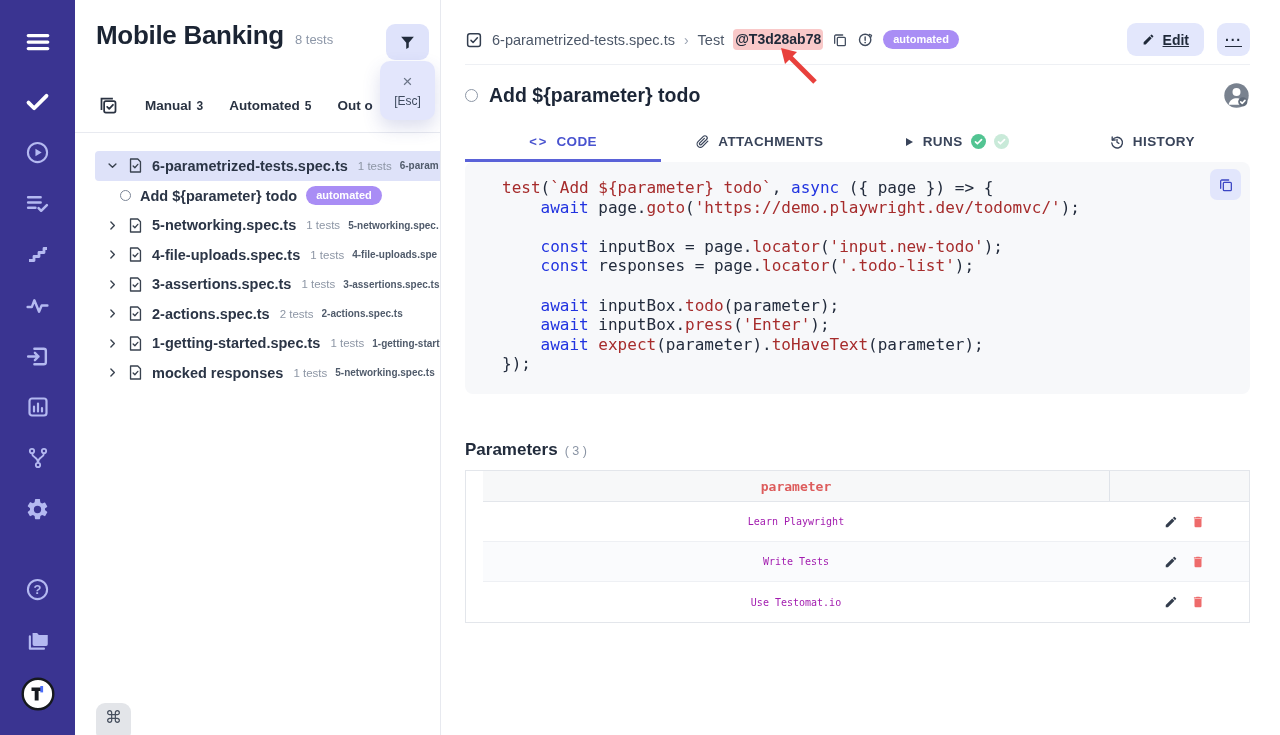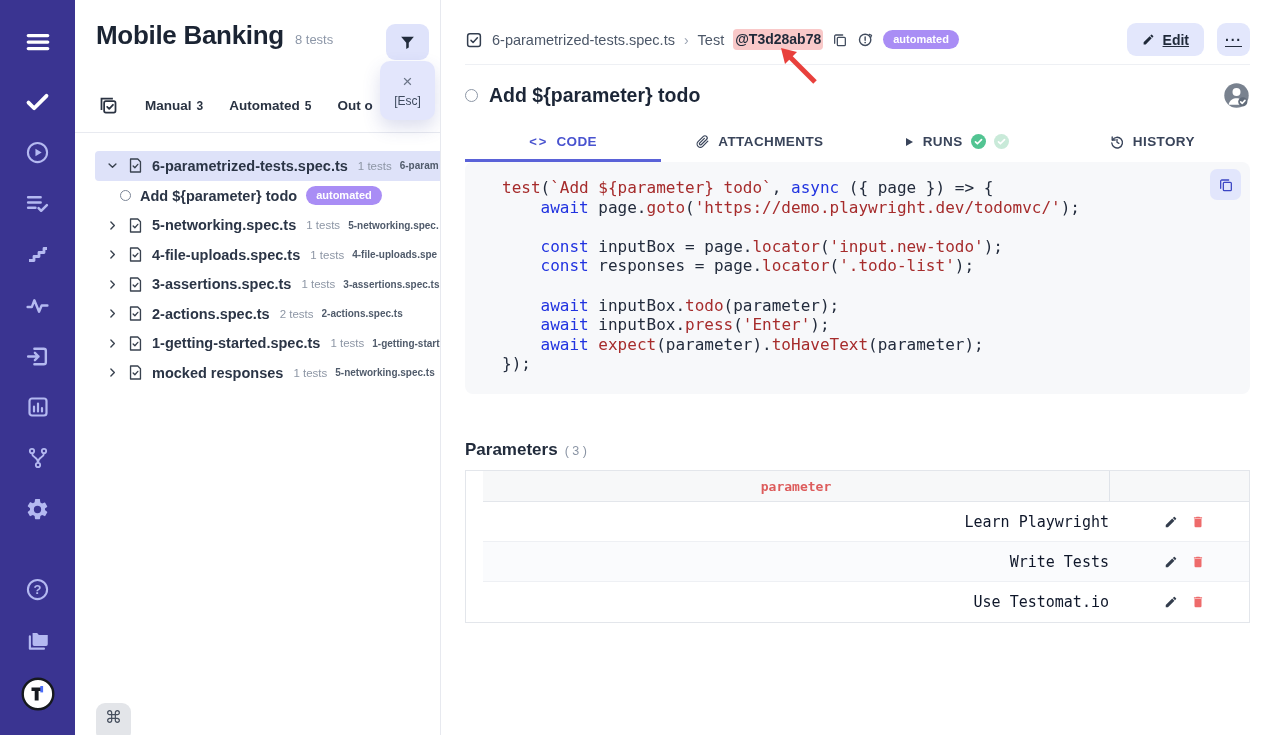--- a/index.html
+++ b/index.html
@@ -105,22 +105,22 @@
   .params-title{font-size:17px;font-weight:700;color:#222c3c;margin-top:25px;}
   .params-count{font-size:12.5px;color:#8b95a5;}
   .ptable{margin-top:10px;border:1px solid #e3e6eb;padding-left:17px;}
   .pt-header{display:flex;align-items:stretch;height:31px;background:#f7f8f9;border-bottom:1px solid #e3e6eb;}
   .pt-col{flex:1;display:flex;align-items:center;justify-content:center;
           font-family:"DejaVu Sans Mono","Liberation Mono",monospace;font-size:13px;font-weight:700;color:#dd5c5c;}
   .pt-actions-col{width:140px;border-left:1px solid #dfe3e9;}
   .pt-row{display:flex;align-items:center;height:40px;border-bottom:1px solid #eef0f4;}
   .pt-row:last-child{border-bottom:none;}
   .pt-row.alt{background:#fafbfd;}
-  .pt-val{flex:1;text-align:right;font-family:"DejaVu Sans Mono","Liberation Mono",monospace;
-          font-size:15px;color:#0f172a;}
+  .pt-val{flex:1;text-align:center;font-family:"DejaVu Sans Mono","Liberation Mono",monospace;
+          font-size:10px;color:#a21caf;}
   .pt-acts{width:140px;display:flex;justify-content:flex-end;gap:13px;padding-right:44px;}
   .act-btn{background:none;border:none;padding:0;cursor:pointer;display:flex;}
   .act-edit{color:#333d4d;} .act-del{color:var(--danger);}
 </style>
 </head>
 <body>
 
 <div class="app">
 
   <nav class="rail" id="rail">

